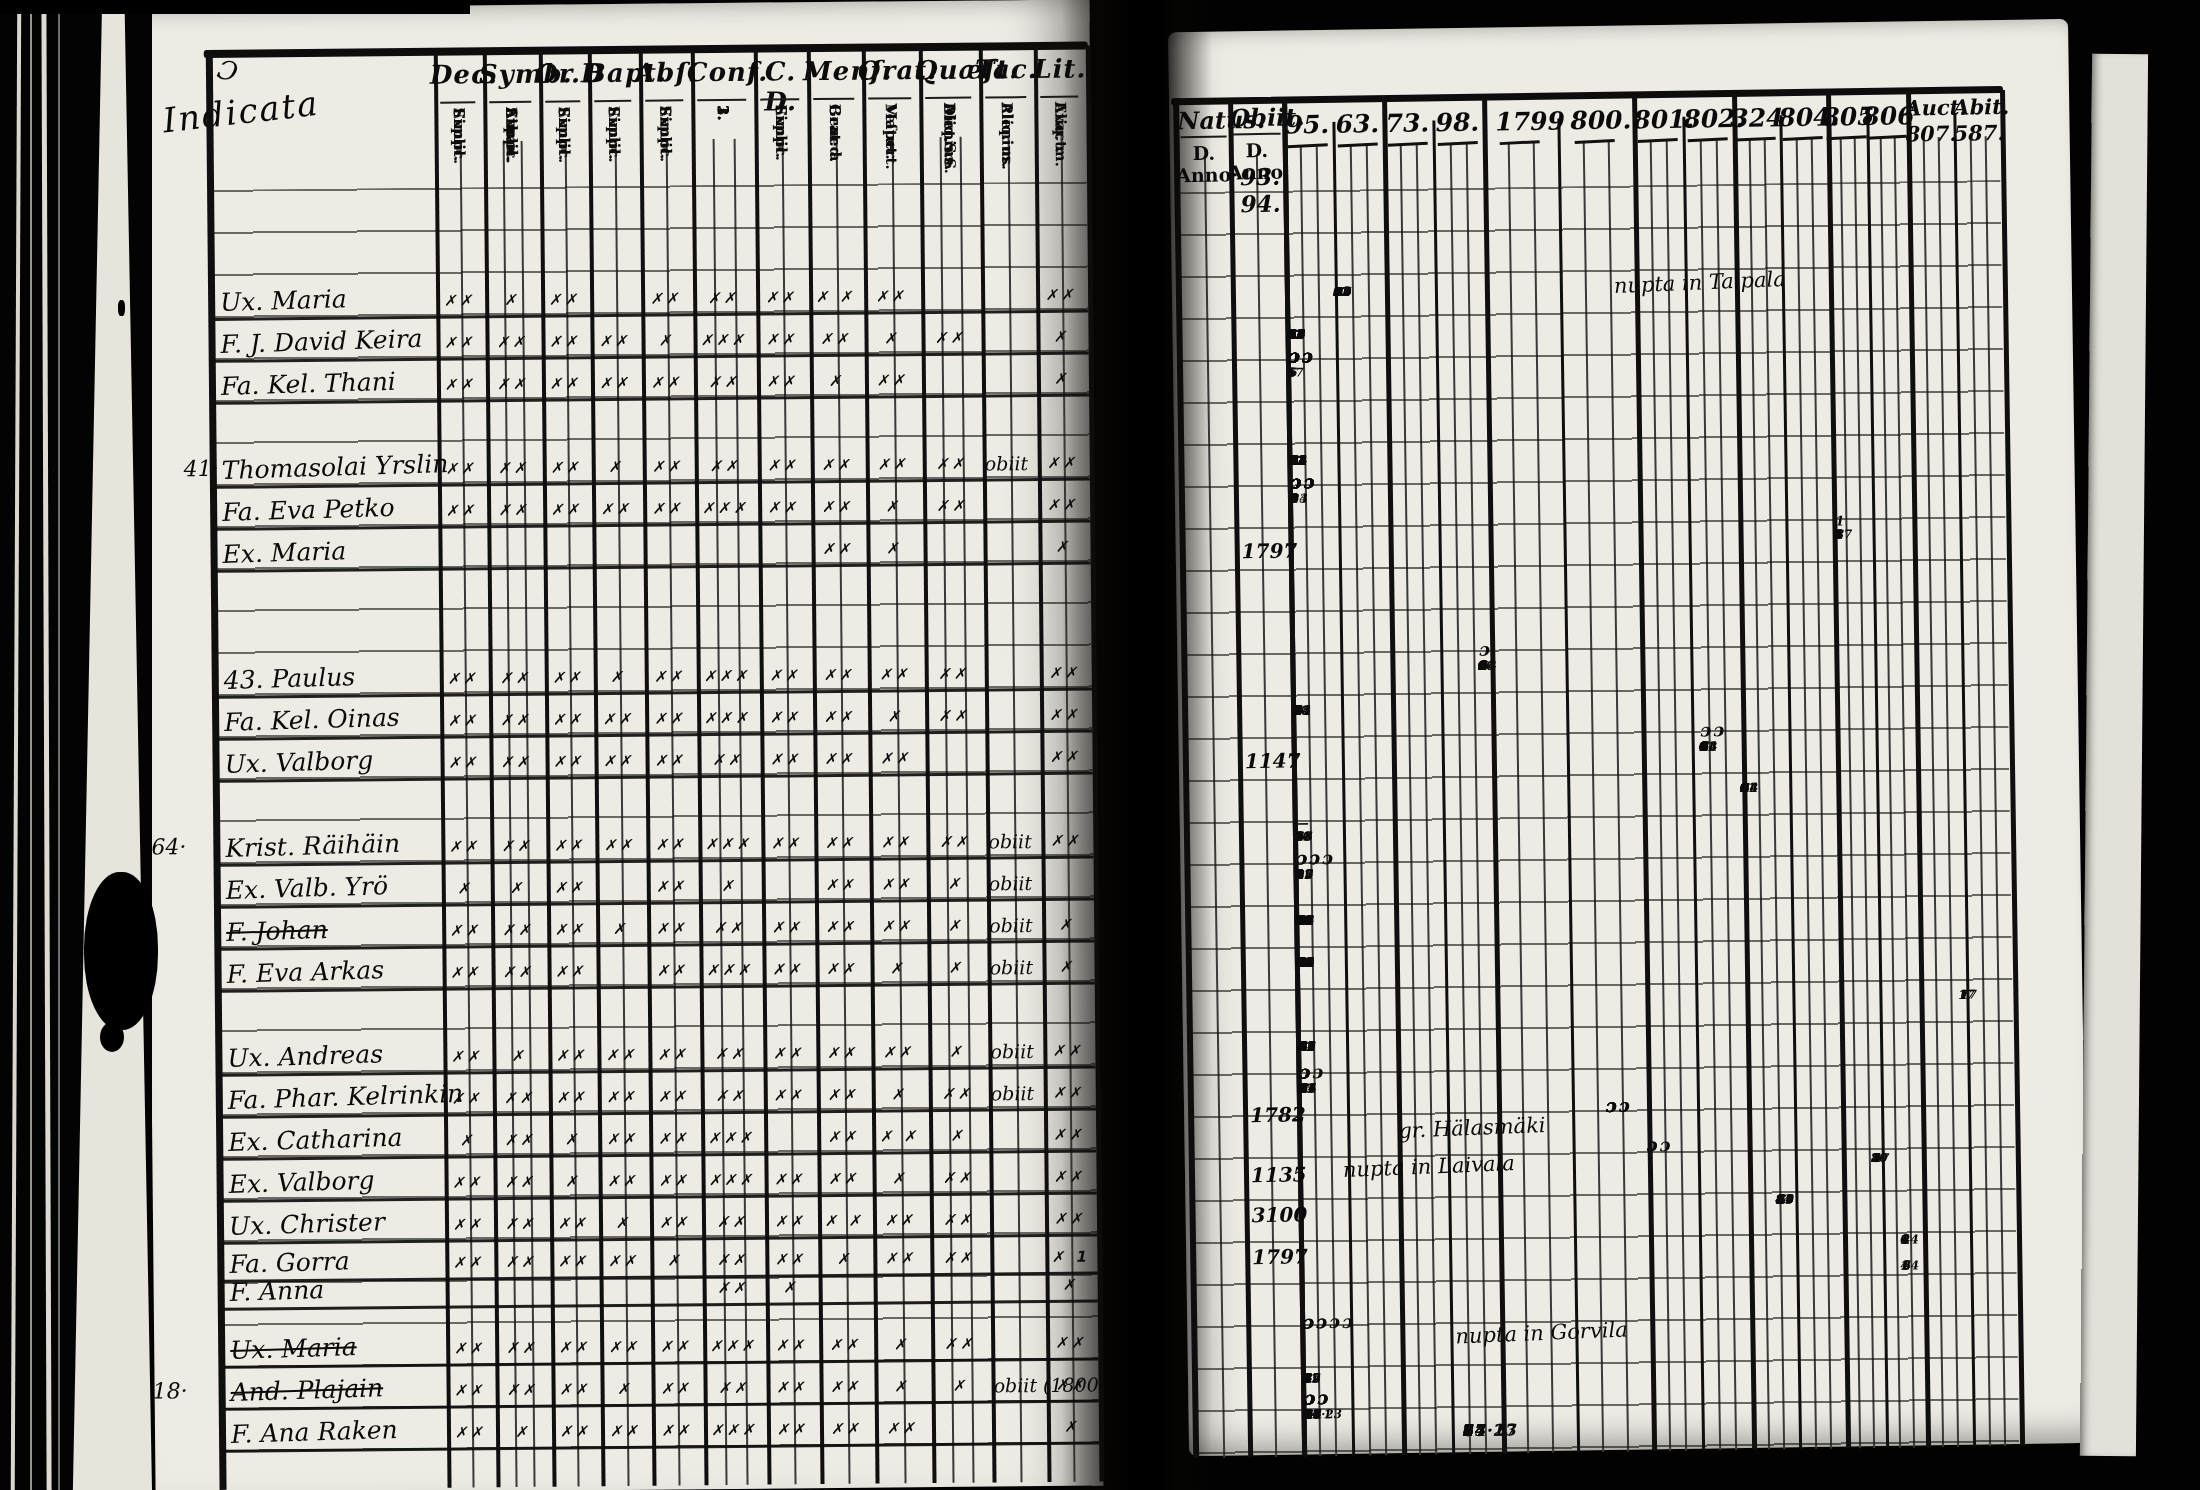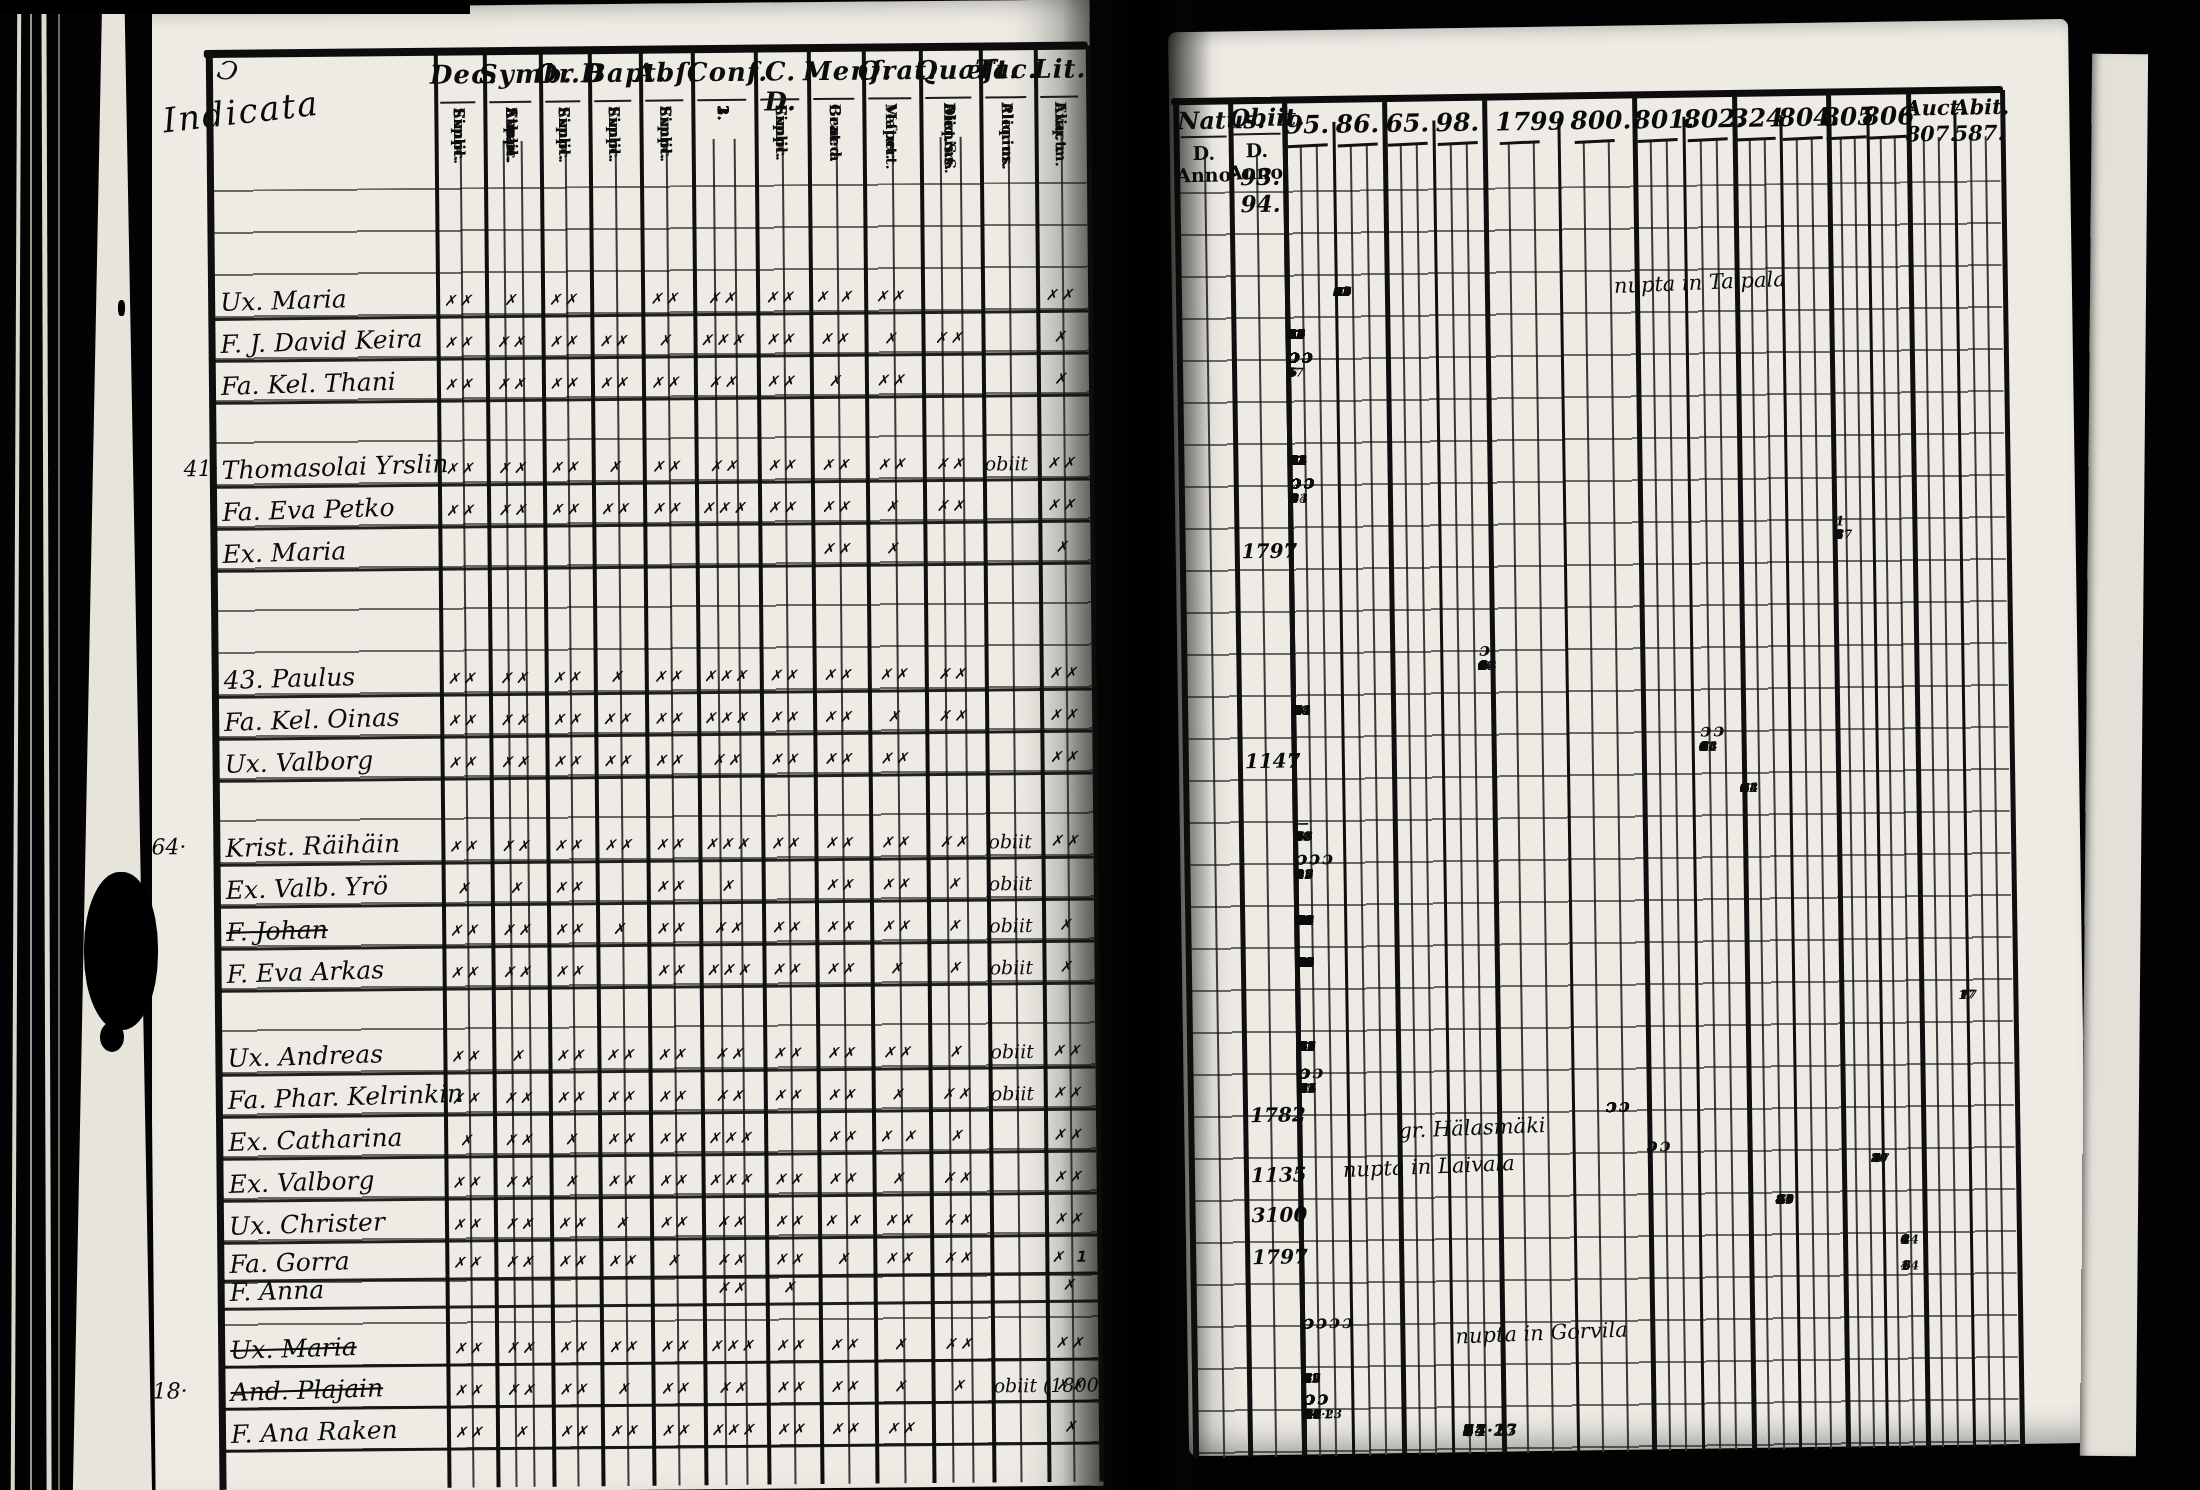--- a/index.html
+++ b/index.html
@@ -125,23 +125,23 @@
         <div class="ruling" style="left: 1186px; top: 186px; width: 822px; height: 1266px;"></div>
         <div class="plabel" style="left: 1186px; top: 100px; width: 52px;">Natus.</div>
         <div class="hdash" style="left: 1189px; top: 130px; width: 46px;"></div>
         <div class="psub" style="left: 1184px; top: 136px; width: 56px;">D. Anno·</div>
         <div class="plabel" style="left: 1238px; top: 98px; width: 54px;">Obiit.</div>
         <div class="hdash" style="left: 1241px; top: 128px; width: 48px;"></div>
         <div class="psub" style="left: 1236px; top: 134px; width: 58px;">D. Anno.</div>
         <div class="ohand hand" style="left: 1240px; top: 158px; width: 56px; text-align: center;">93. 94.</div>
         <div class="year hand" style="left: 1292px; top: 106px; width: 48px;">95.</div>
         <div class="yunder" style="left: 1296px; top: 140px; width: 40px;"></div>
-        <div class="year hand" style="left: 1342px; top: 106px; width: 48px;">86.</div>
+        <div class="year hand" style="left: 1342px; top: 106px; width: 48px;">63.</div>
         <div class="yunder" style="left: 1346px; top: 140px; width: 40px;"></div>
-        <div class="year hand" style="left: 1392px; top: 106px; width: 48px;">65.</div>
+        <div class="year hand" style="left: 1392px; top: 106px; width: 48px;">73.</div>
         <div class="yunder" style="left: 1396px; top: 140px; width: 40px;"></div>
         <div class="year hand" style="left: 1442px; top: 106px; width: 48px;">98.</div>
         <div class="yunder" style="left: 1446px; top: 140px; width: 40px;"></div>
         <div class="year hand" style="left: 1504px; top: 106px; width: 48px;">1799</div>
         <div class="yunder" style="left: 1508px; top: 140px; width: 40px;"></div>
         <div class="year hand" style="left: 1579px; top: 106px; width: 48px;">800.</div>
         <div class="yunder" style="left: 1583px; top: 140px; width: 40px;"></div>
         <div class="year hand" style="left: 1642px; top: 106px; width: 48px;">801.</div>
         <div class="yunder" style="left: 1646px; top: 140px; width: 40px;"></div>
         <div class="year hand" style="left: 1692px; top: 106px; width: 48px;">802.</div>

